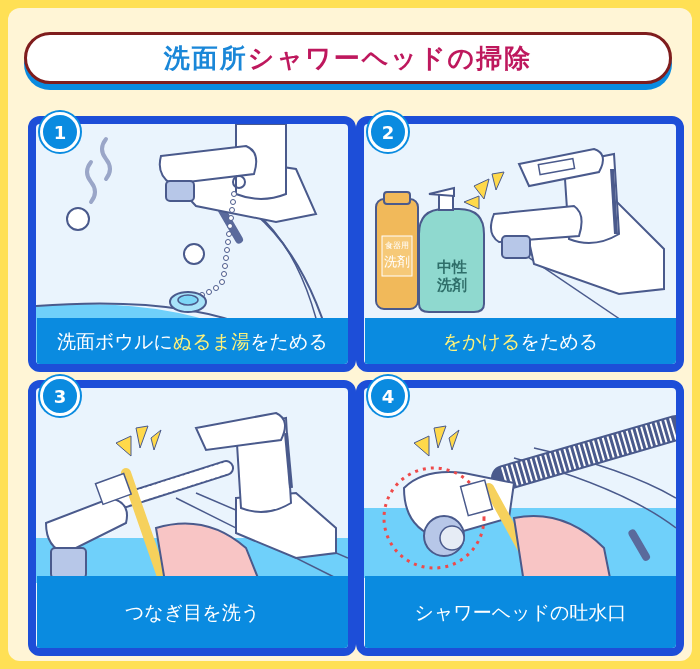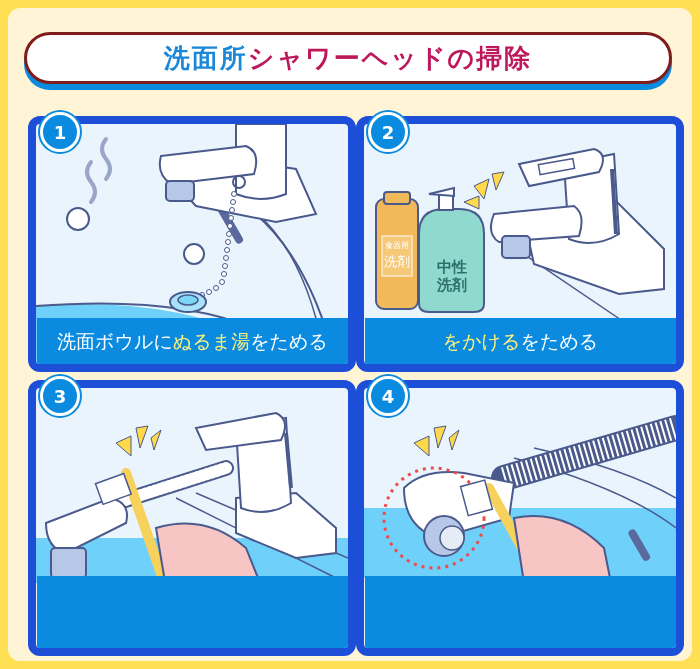--- a/index.html
+++ b/index.html
@@ -122,20 +122,21 @@
     <path d="M90 85 L130 200" stroke="#F6D15C" stroke-width="10" stroke-linecap="round"></path>
     <rect x="62" y="90" width="30" height="22" fill="#fff" stroke="#4A5A8C" stroke-width="1.5" transform="rotate(-20 77 100)"></rect>
     <path d="M120 140 Q170 125 210 160 L250 260 L140 260 Z" fill="#F8C5C5" stroke="#4A5A8C" stroke-width="2"></path>
     <g fill="#FFD94A" stroke="#4A5A8C" stroke-width="1">
       <polygon points="80,55 95,48 95,68"></polygon>
         <polygon points="100,40 112,38 104,60"></polygon>
         <polygon points="115,50 125,42 118,62"></polygon>
     </g>
   </svg>
   <div class="caption" style="height:72px;line-height:28px;">
+    <div>つなぎ目を洗う</div>
   </div>
 </div>
 
 <div class="badge" style="left:368px;top:376px;">4</div>
 <div class="panel" style="left:356px;top:380px;height:260px;">
   <svg width="312" height="260">
     <rect x="0" y="120" width="312" height="70" fill="#6FD0FA"></rect>
     <path d="M170 60 Q260 80 312 110" stroke="#4A5A8C" stroke-width="1.5" fill="none"></path>
     <path d="M150 70 Q260 100 312 140" stroke="#4A5A8C" stroke-width="1.5" fill="none"></path>
     <rect x="270" y="140" width="8" height="35" rx="4" fill="#5A6A9C" transform="rotate(-30 274 155)"></rect>
@@ -148,14 +149,15 @@
     <path d="M125 100 L180 200" stroke="#F6D15C" stroke-width="10" stroke-linecap="round"></path>
     <rect x="100" y="95" width="25" height="30" fill="#fff" stroke="#4A5A8C" stroke-width="1.5" transform="rotate(-15 112 110)"></rect>
     <path d="M150 130 Q200 120 240 160 L260 260 L170 260 Z" fill="#F8C5C5" stroke="#4A5A8C" stroke-width="2"></path>
     <g fill="#FFD94A" stroke="#4A5A8C" stroke-width="1">
       <polygon points="50,55 65,48 65,68"></polygon>
         <polygon points="70,40 82,38 74,60"></polygon>
         <polygon points="85,50 95,42 88,62"></polygon>
     </g>
   </svg>
   <div class="caption" style="height:72px;line-height:28px;">
+    <div>シャワーヘッドの吐水口</div>
   </div>
 </div>
 
 </body></html>

